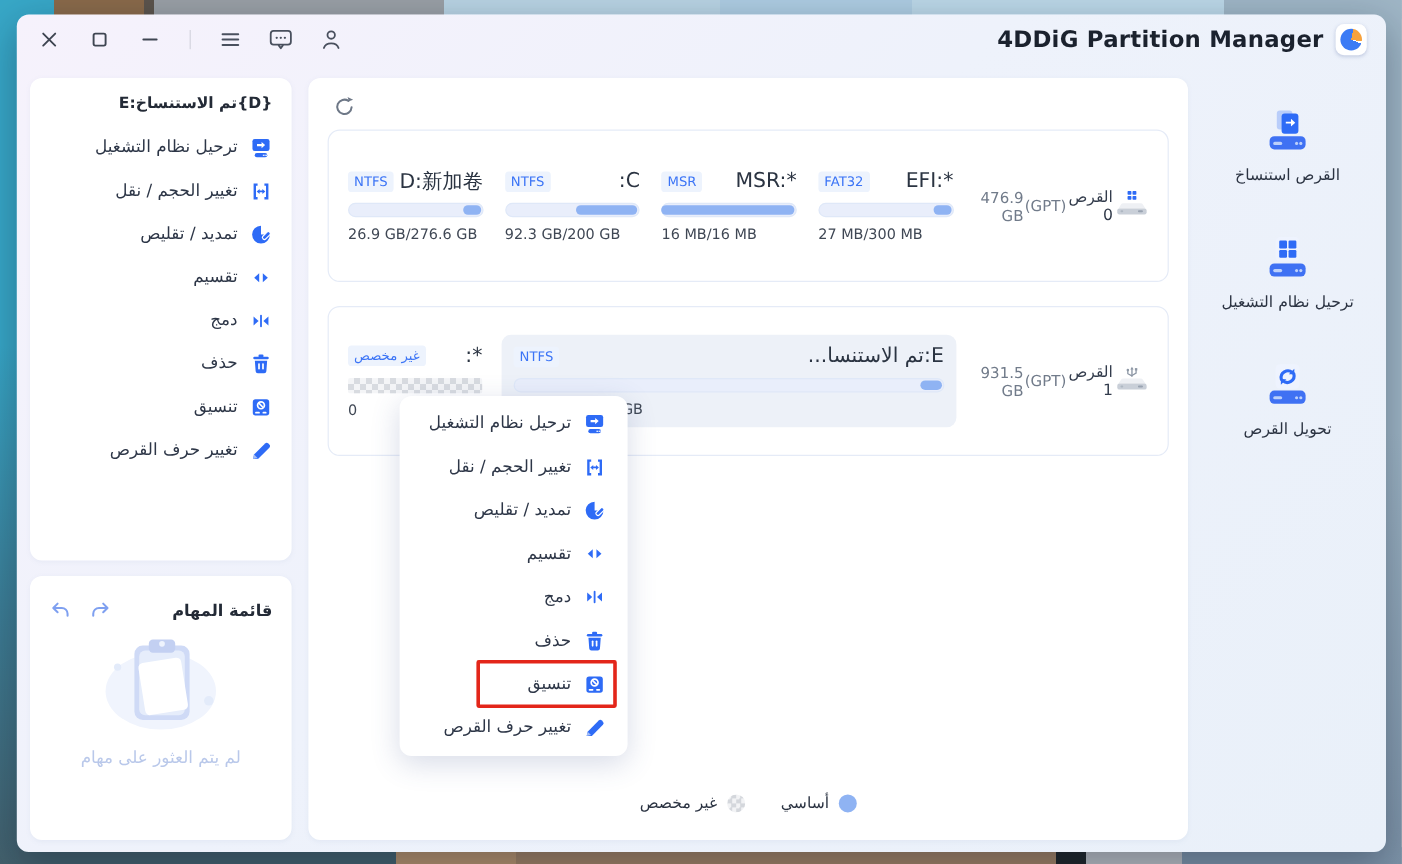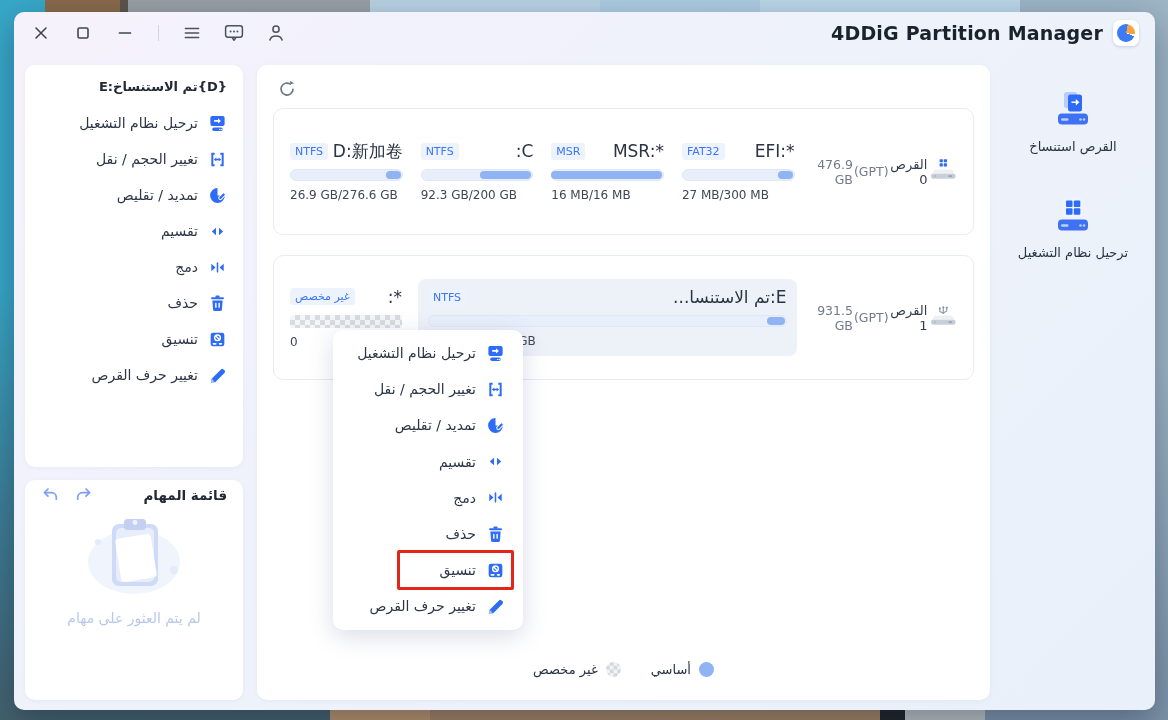--- a/index.html
+++ b/index.html
@@ -54,21 +54,21 @@
     box-shadow:0 1px 4px rgba(120,140,180,.08); }
   #ops-panel { left:11px; top:53px; width:218px; height:402px; padding:14px 16px; }
   .ops-title { text-align:right; font-size:13px; font-weight:bold; color:#232a36;
     margin-bottom:11px; direction:ltr; unicode-bidi:isolate; }
   .menu-list { display:flex; flex-direction:column; }
   .menu-item { position:relative; height:36px; display:flex; flex-direction:row-reverse;
     align-items:center; gap:10px; cursor:pointer; }
   .menu-item .mi { width:19px; height:19px; flex:0 0 auto; }
   .menu-item .mi-label { font-size:14px; color:#2d3647; white-space:nowrap; }
 
-  #tasks-panel { left:11px; top:468px; width:218px; height:220px; padding:6px 16px; }
+  #tasks-panel { left:11px; top:468px; width:218px; height:220px; padding:20px 16px; }
   .tasks-head { display:flex; align-items:center; }
   .tasks-title { margin-left:auto; font-size:13.5px; font-weight:bold; color:#232a36; }
   .hist-btns { display:flex; gap:12px; }
   .hist-btn { width:20px; height:18px; cursor:pointer; }
   .tasks-empty { margin-top:8px; display:flex; flex-direction:column; align-items:center; }
   .tasks-empty-text { margin-top:6px; font-size:14px; color:#b9c8ea; }
 
   
   #main { position:absolute; left:243px; top:53px; width:733px; height:635px;
     background:#fff; border-radius:10px; box-shadow:0 1px 4px rgba(120,140,180,.08); }
@@ -334,20 +334,26 @@
           <use href="#n-clone"></use>
         </svg>
       <div class="nav-label">القرص استنساخ</div>
     </div>
     <div class="nav-item">
       <svg class="nav-ic">
           <use href="#n-os"></use>
         </svg>
       <div class="nav-label">ترحيل نظام التشغيل</div>
     </div>
+    <div class="nav-item">
+      <svg class="nav-ic">
+          <use href="#n-convert"></use>
+        </svg>
+      <div class="nav-label">تحويل القرص</div>
+    </div>
   </div>
 
   <div class="panel" id="ops-panel">
     <div class="ops-title">E:تم الاستنساخ{D}</div>
     <div class="menu-list">
       <div class="menu-item">
         <svg class="mi">
             <use href="#i-migrate"></use>
           </svg>
         <span class="mi-label">ترحيل نظام التشغيل</span>

